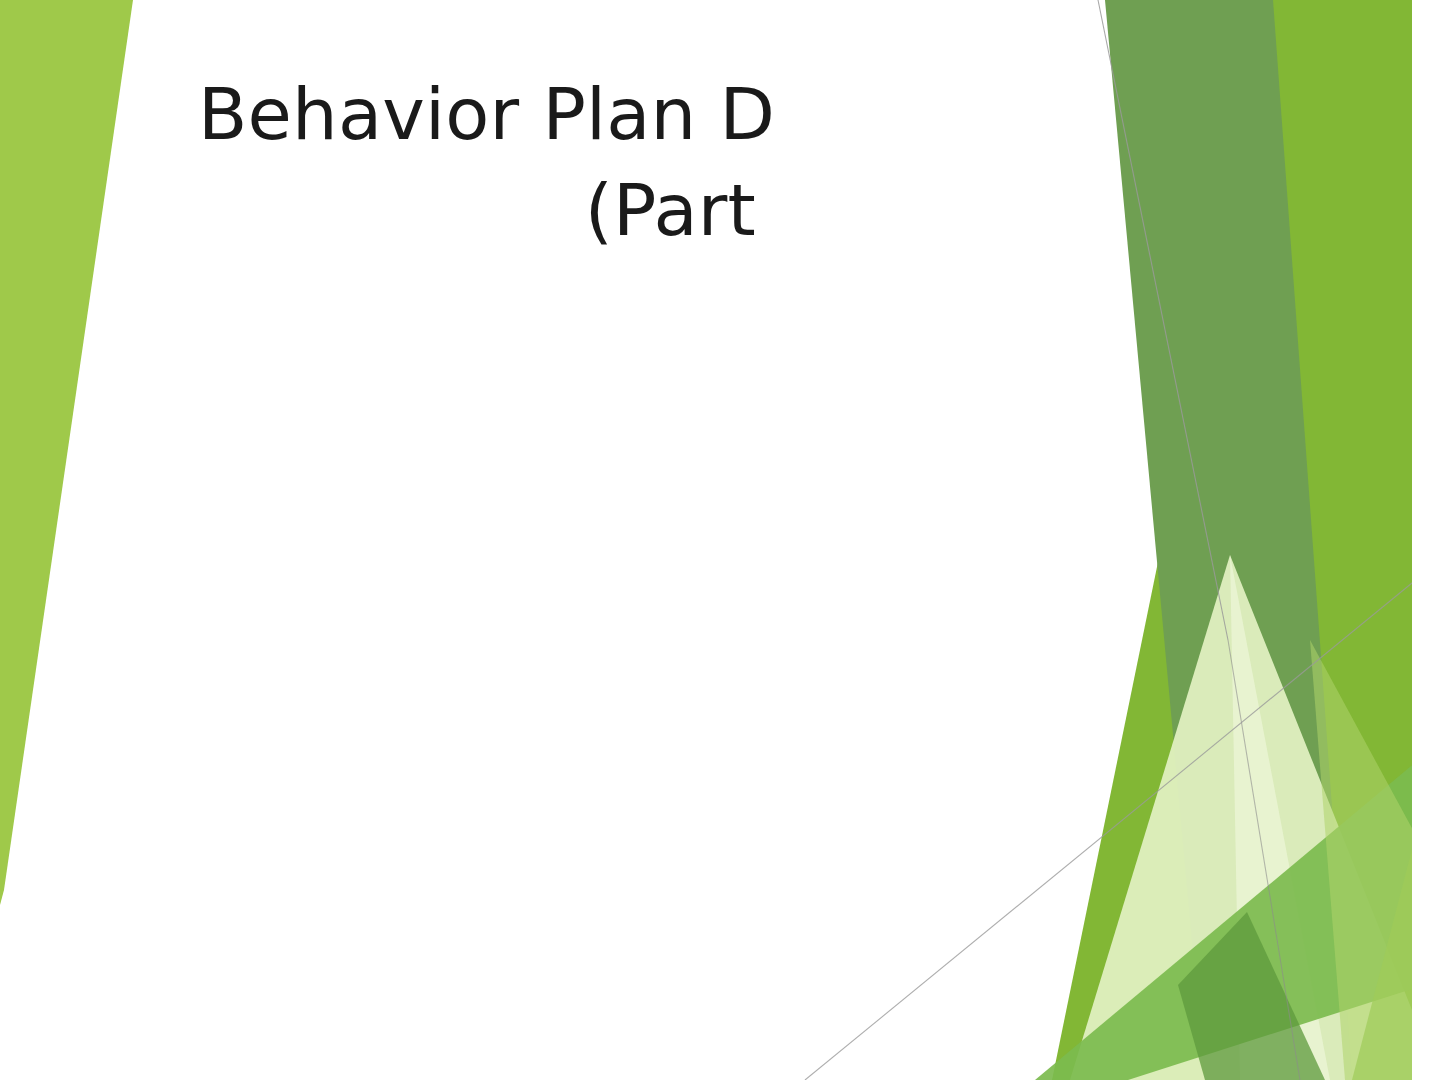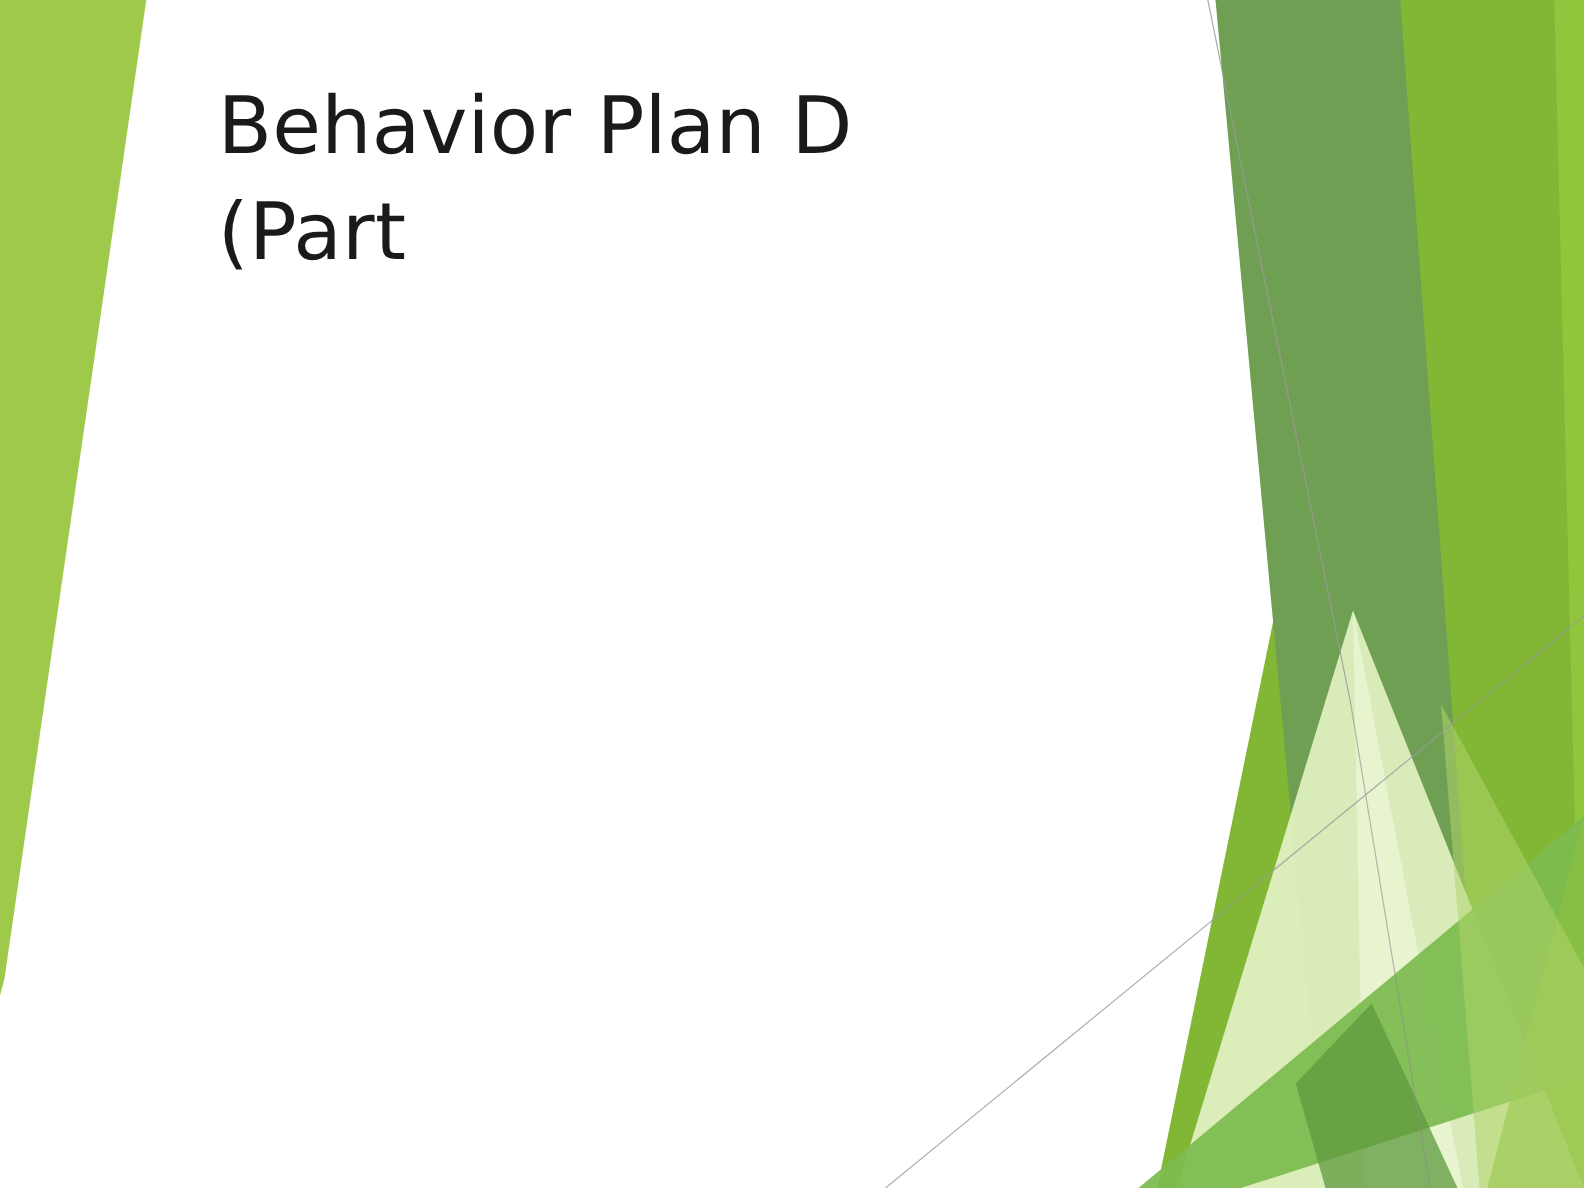--- a/index.html
+++ b/index.html
@@ -10,21 +10,20 @@
   }
   body {
     font-family: "DejaVu Sans", sans-serif;
   }
   #slide {
     position: relative;
     width: 1412px;
     height: 1080px;
     background: #ffffff;
     overflow: hidden;
-    padding-left: 28px;
   }
   #bg-svg {
     position: absolute;
     left: 0;
     top: 0;
     width: 1440px;
     height: 1080px;
     display: block;
   }
   #title-block {
@@ -42,21 +41,21 @@
     line-height: 96px;
     color: #1a1a1a;
     white-space: nowrap;
     letter-spacing: 0.2px;
   }
   .title-line.first {
     text-align: left;
     margin-left: 2px;
   }
   .title-line.second {
-    text-align: left;
+    text-align: right;
     margin-left: 2px;
   }
 </style>
 </head>
 <body>
 
 <div id="slide">
 
   <svg id="bg-svg" viewBox="0 0 1440 1080" preserveAspectRatio="none">
 

